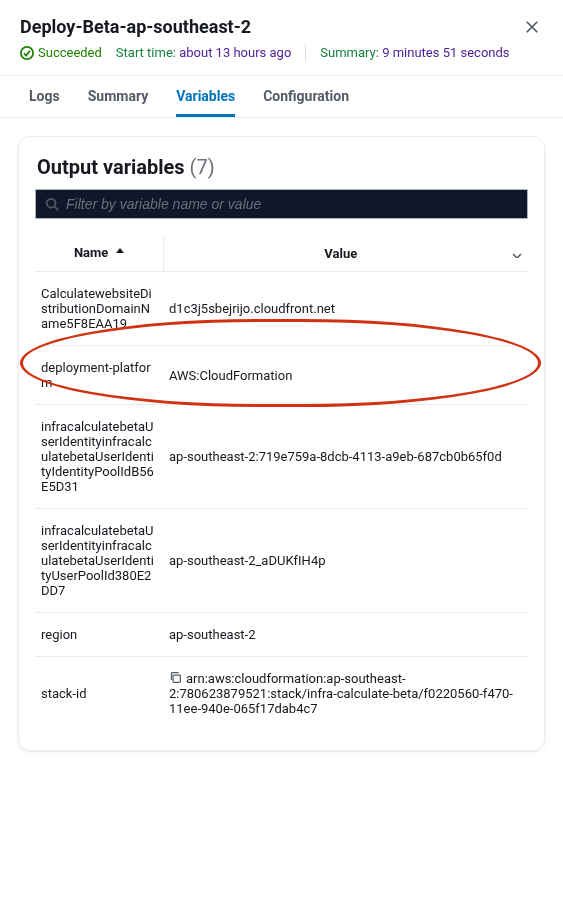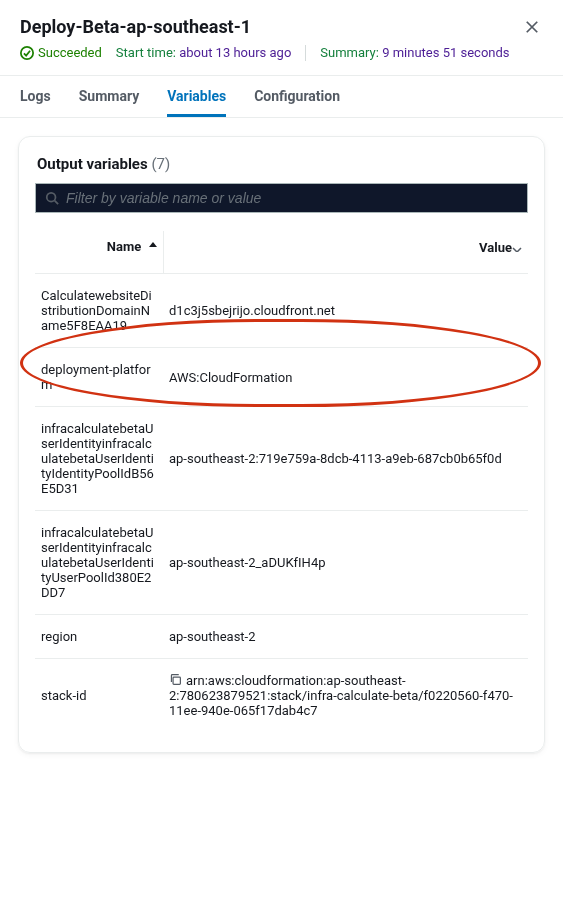--- a/index.html
+++ b/index.html
@@ -55,21 +55,21 @@
   .meta-label { color: #15803d; }
   .meta-val { color: #4c1d95; }
   hr.divider {
     border: none;
     border-top: 1px solid #eaeded;
     margin: 14px 0 0 0;
   }
   .tabs {
     display: flex;
     gap: 28px;
-    padding: 0 20px;
+    padding: 0 29px;
     border-bottom: 1px solid #eaeded;
   }
   .tab {
     padding: 12px 0 10px 0;
     font-size: 14px;
     font-weight: 700;
     color: #545b64;
     cursor: pointer;
     border-bottom: 3px solid transparent;
   }
@@ -81,21 +81,21 @@
     padding: 18px;
   }
   .card {
     border: 1px solid #eaeded;
     border-radius: 12px;
     box-shadow: 0 1px 2px rgba(0,0,0,0.05), 0 2px 6px rgba(0,0,0,0.04);
     padding: 18px 16px 20px 16px;
     position: relative;
   }
   .card-title {
-    font-size: 15px;
+    font-size: 20px;
     font-weight: 700;
     margin: 0 0 10px 2px;
   }
   .card-title .count {
     font-weight: 400;
     color: #687078;
   }
   .search-wrap {
     position: relative;
     margin-bottom: 18px;
@@ -119,23 +119,23 @@
     background: #0f172a;
   }
   .search-input::placeholder { color: #687078; font-style: italic; }
   table.vars {
     width: 100%;
     border-collapse: collapse;
     font-size: 13px;
     table-layout: fixed;
   }
   table.vars th {
-    text-align: right;
-    font-weight: 700;
-    padding: 8px 6px 18px 6px;
+    text-align: center;
+    font-weight: 700;
+    padding: 8px 6px 10px 6px;
     color: #16191f;
     position: relative;
   }
   table.vars th .sort-icon {
     display: inline-block;
     margin-left: 4px;
     vertical-align: middle;
   }
   table.vars thead tr { border-bottom: 1px solid #eaeded; }
   table.vars col.name-col { width: 128px; }
@@ -163,21 +163,21 @@
     border-radius: 50% / 50%;
     pointer-events: none;
   }
   .th-right-icon { float: right; }
 </style>
 </head>
 <body>
 
 <div class="panel">
   <div class="header-row">
-    <h1 class="title">Deploy-Beta-ap-southeast-1</h1>
+    <h1 class="title">Deploy-Beta-ap-southeast-2</h1>
     <button class="close-btn">
       <svg viewBox="0 0 16 16" stroke="currentColor" stroke-width="2" fill="none">
           <path d="M2 2 L14 14 M14 2 L2 14"></path>
         </svg>
     </button>
   </div>
   <div class="meta-row">
     <span class="status">
       <svg viewBox="0 0 16 16" fill="none" stroke="#1d8102" stroke-width="2">
           <circle cx="8" cy="8" r="7"></circle>

